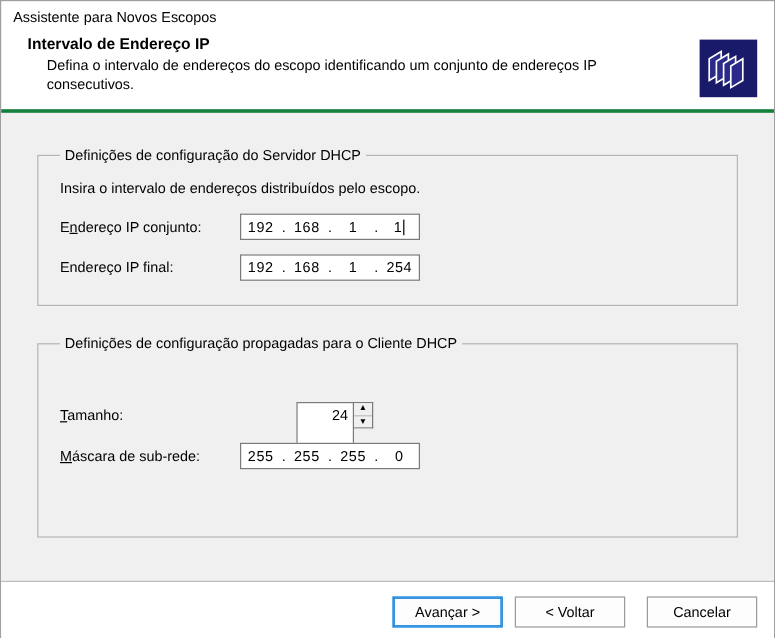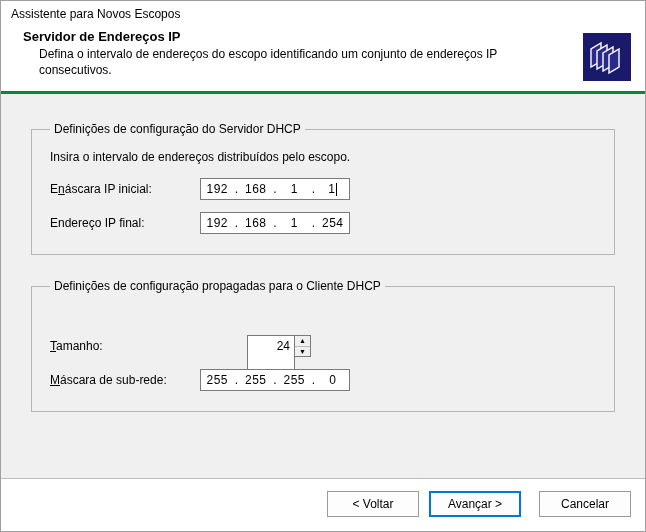--- a/index.html
+++ b/index.html
@@ -154,21 +154,21 @@
 </style>
 </head>
 <body>
 
 <div class="window">
 
   <div class="titlebar">Assistente para Novos Escopos</div>
 
   <div class="header">
     <div class="header-text">
-      <div class="header-title">Servidor de Endereços IP</div>
+      <div class="header-title">Intervalo de Endereço IP</div>
       <div class="header-sub">Defina o intervalo de endereços do escopo identificando um conjunto de endereços IP consecutivos.</div>
     </div>
     <div class="header-icon">
       <svg width="40" height="40" viewBox="0 0 40 40">
         <g fill="none" stroke="#ffffff" stroke-width="1.4">
           <path d="M4 30 L4 12 L14 6 L14 24 Z" fill="#2a2a8a"></path>
           <path d="M10 32 L10 14 L20 8 L20 26 Z" fill="#2a2a8a"></path>
           <path d="M16 34 L16 16 L26 10 L26 28 Z" fill="#2a2a8a"></path>
           <path d="M22 36 L22 18 L32 12 L32 30 Z" fill="#2a2a8a"></path>
         </g>
@@ -177,21 +177,21 @@
   </div>
 
   <div class="body">
 
     <fieldset class="group">
       <legend>Definições de configuração do Servidor DHCP</legend>
       <div class="intro">Insira o intervalo de endereços distribuídos pelo escopo.</div>
 
       <div class="row">
         <div class="row-label">
-          <span>E</span><span class="u">n</span><span>áscara IP inicial:</span>
+          <span>E</span><span class="u">n</span><span>dereço IP conjunto:</span>
         </div>
         <div class="ip-field">
           <span class="ip-seg">192</span>
             <span class="ip-dot">.</span>
           <span class="ip-seg">168</span>
             <span class="ip-dot">.</span>
           <span class="ip-seg">1</span>
             <span class="ip-dot">.</span>
           <span class="ip-seg"><span>1</span><span class="cursor"></span></span>
         </div>
@@ -204,21 +204,21 @@
             <span class="ip-dot">.</span>
           <span class="ip-seg">168</span>
             <span class="ip-dot">.</span>
           <span class="ip-seg">1</span>
             <span class="ip-dot">.</span>
           <span class="ip-seg">254</span>
         </div>
       </div>
     </fieldset>
 
-    <fieldset class="group" style="padding-bottom:20px;">
+    <fieldset class="group" style="padding-bottom:56px;">
       <legend>Definições de configuração propagadas para o Cliente DHCP</legend>
 
       <div class="row" style="margin-top:28px;gap:47px;">
         <div class="row-label">
           <span class="u">T</span><span>amanho:</span>
         </div>
         <div class="spin-wrap">
           <div class="spin-input">24</div>
           <div class="spin-buttons">
             <button class="spin-btn">▲</button>
@@ -239,18 +239,18 @@
           <span class="ip-seg">255</span>
             <span class="ip-dot">.</span>
           <span class="ip-seg">0</span>
         </div>
       </div>
     </fieldset>
 
   </div>
 
   <div class="footer">
+    <button class="btn default">Avançar &gt;</button>
     <button class="btn">&lt; Voltar</button>
-    <button class="btn default">Avançar &gt;</button>
     <button class="btn" style="margin-left:8px;">Cancelar</button>
   </div>
 
 </div>
 
 </body></html>

